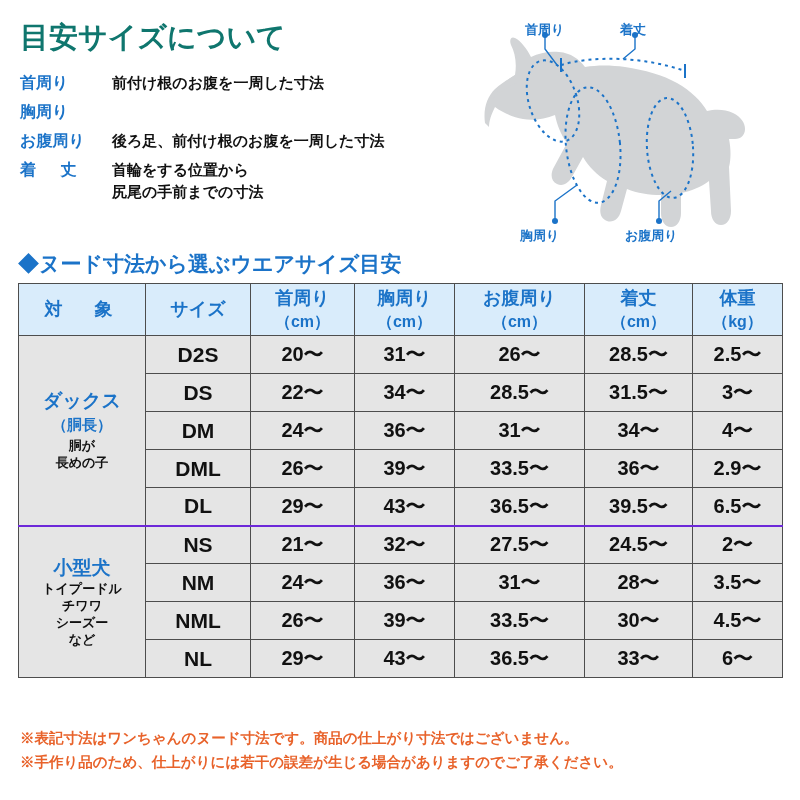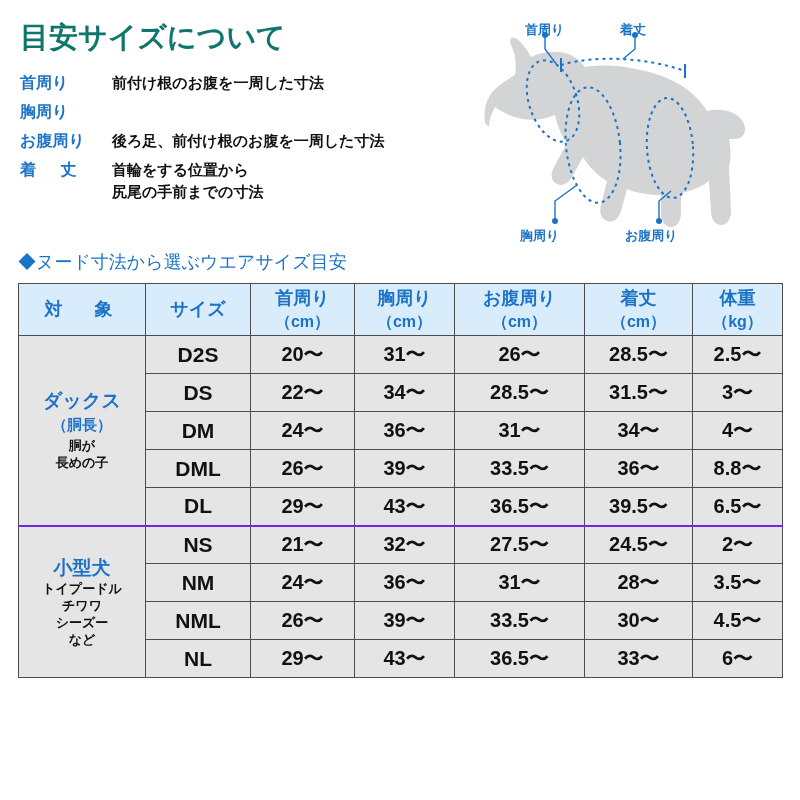--- a/index.html
+++ b/index.html
@@ -64,22 +64,22 @@
   }
   .lbl-neck  { left: 80px; top: 16px; }
   .lbl-len   { left: 175px; top: 16px; }
   .lbl-chest { left: 75px; top: 222px; }
   .lbl-belly { left: 180px; top: 222px; }
 
   
   .section-head {
     position: absolute;
     left: 18px; top: 250px;
-    font-size: 18px;
-    font-weight: normal;
+    font-size: 21px;
+    font-weight: bold;
     color: #1b73c8;
   }
 
   
   table.size-table {
     position: absolute;
     left: 18px; top: 283px;
     width: 764px;
     border-collapse: collapse;
     table-layout: fixed;
@@ -303,21 +303,21 @@
         <td>31〜</td>
         <td>34〜</td>
         <td>4〜</td>
       </tr>
       <tr>
         <td class="size-code">DML</td>
         <td>26〜</td>
         <td>39〜</td>
         <td>33.5〜</td>
         <td>36〜</td>
-        <td>8.8〜</td>
+        <td>2.9〜</td>
       </tr>
       <tr>
         <td class="size-code">DL</td>
         <td>29〜</td>
         <td>43〜</td>
         <td>36.5〜</td>
         <td>39.5〜</td>
         <td>6.5〜</td>
       </tr>
 
@@ -356,14 +356,18 @@
         <td class="size-code">NL</td>
         <td>29〜</td>
         <td>43〜</td>
         <td>36.5〜</td>
         <td>33〜</td>
         <td>6〜</td>
       </tr>
     </tbody>
   </table>
 
+  <div class="notes">
+    <div class="note">※表記寸法はワンちゃんのヌード寸法です。商品の仕上がり寸法ではございません。</div>
+    <div class="note">※手作り品のため、仕上がりには若干の誤差が生じる場合がありますのでご了承ください。</div>
+  </div>
 
 </div>
 
 </body></html>

